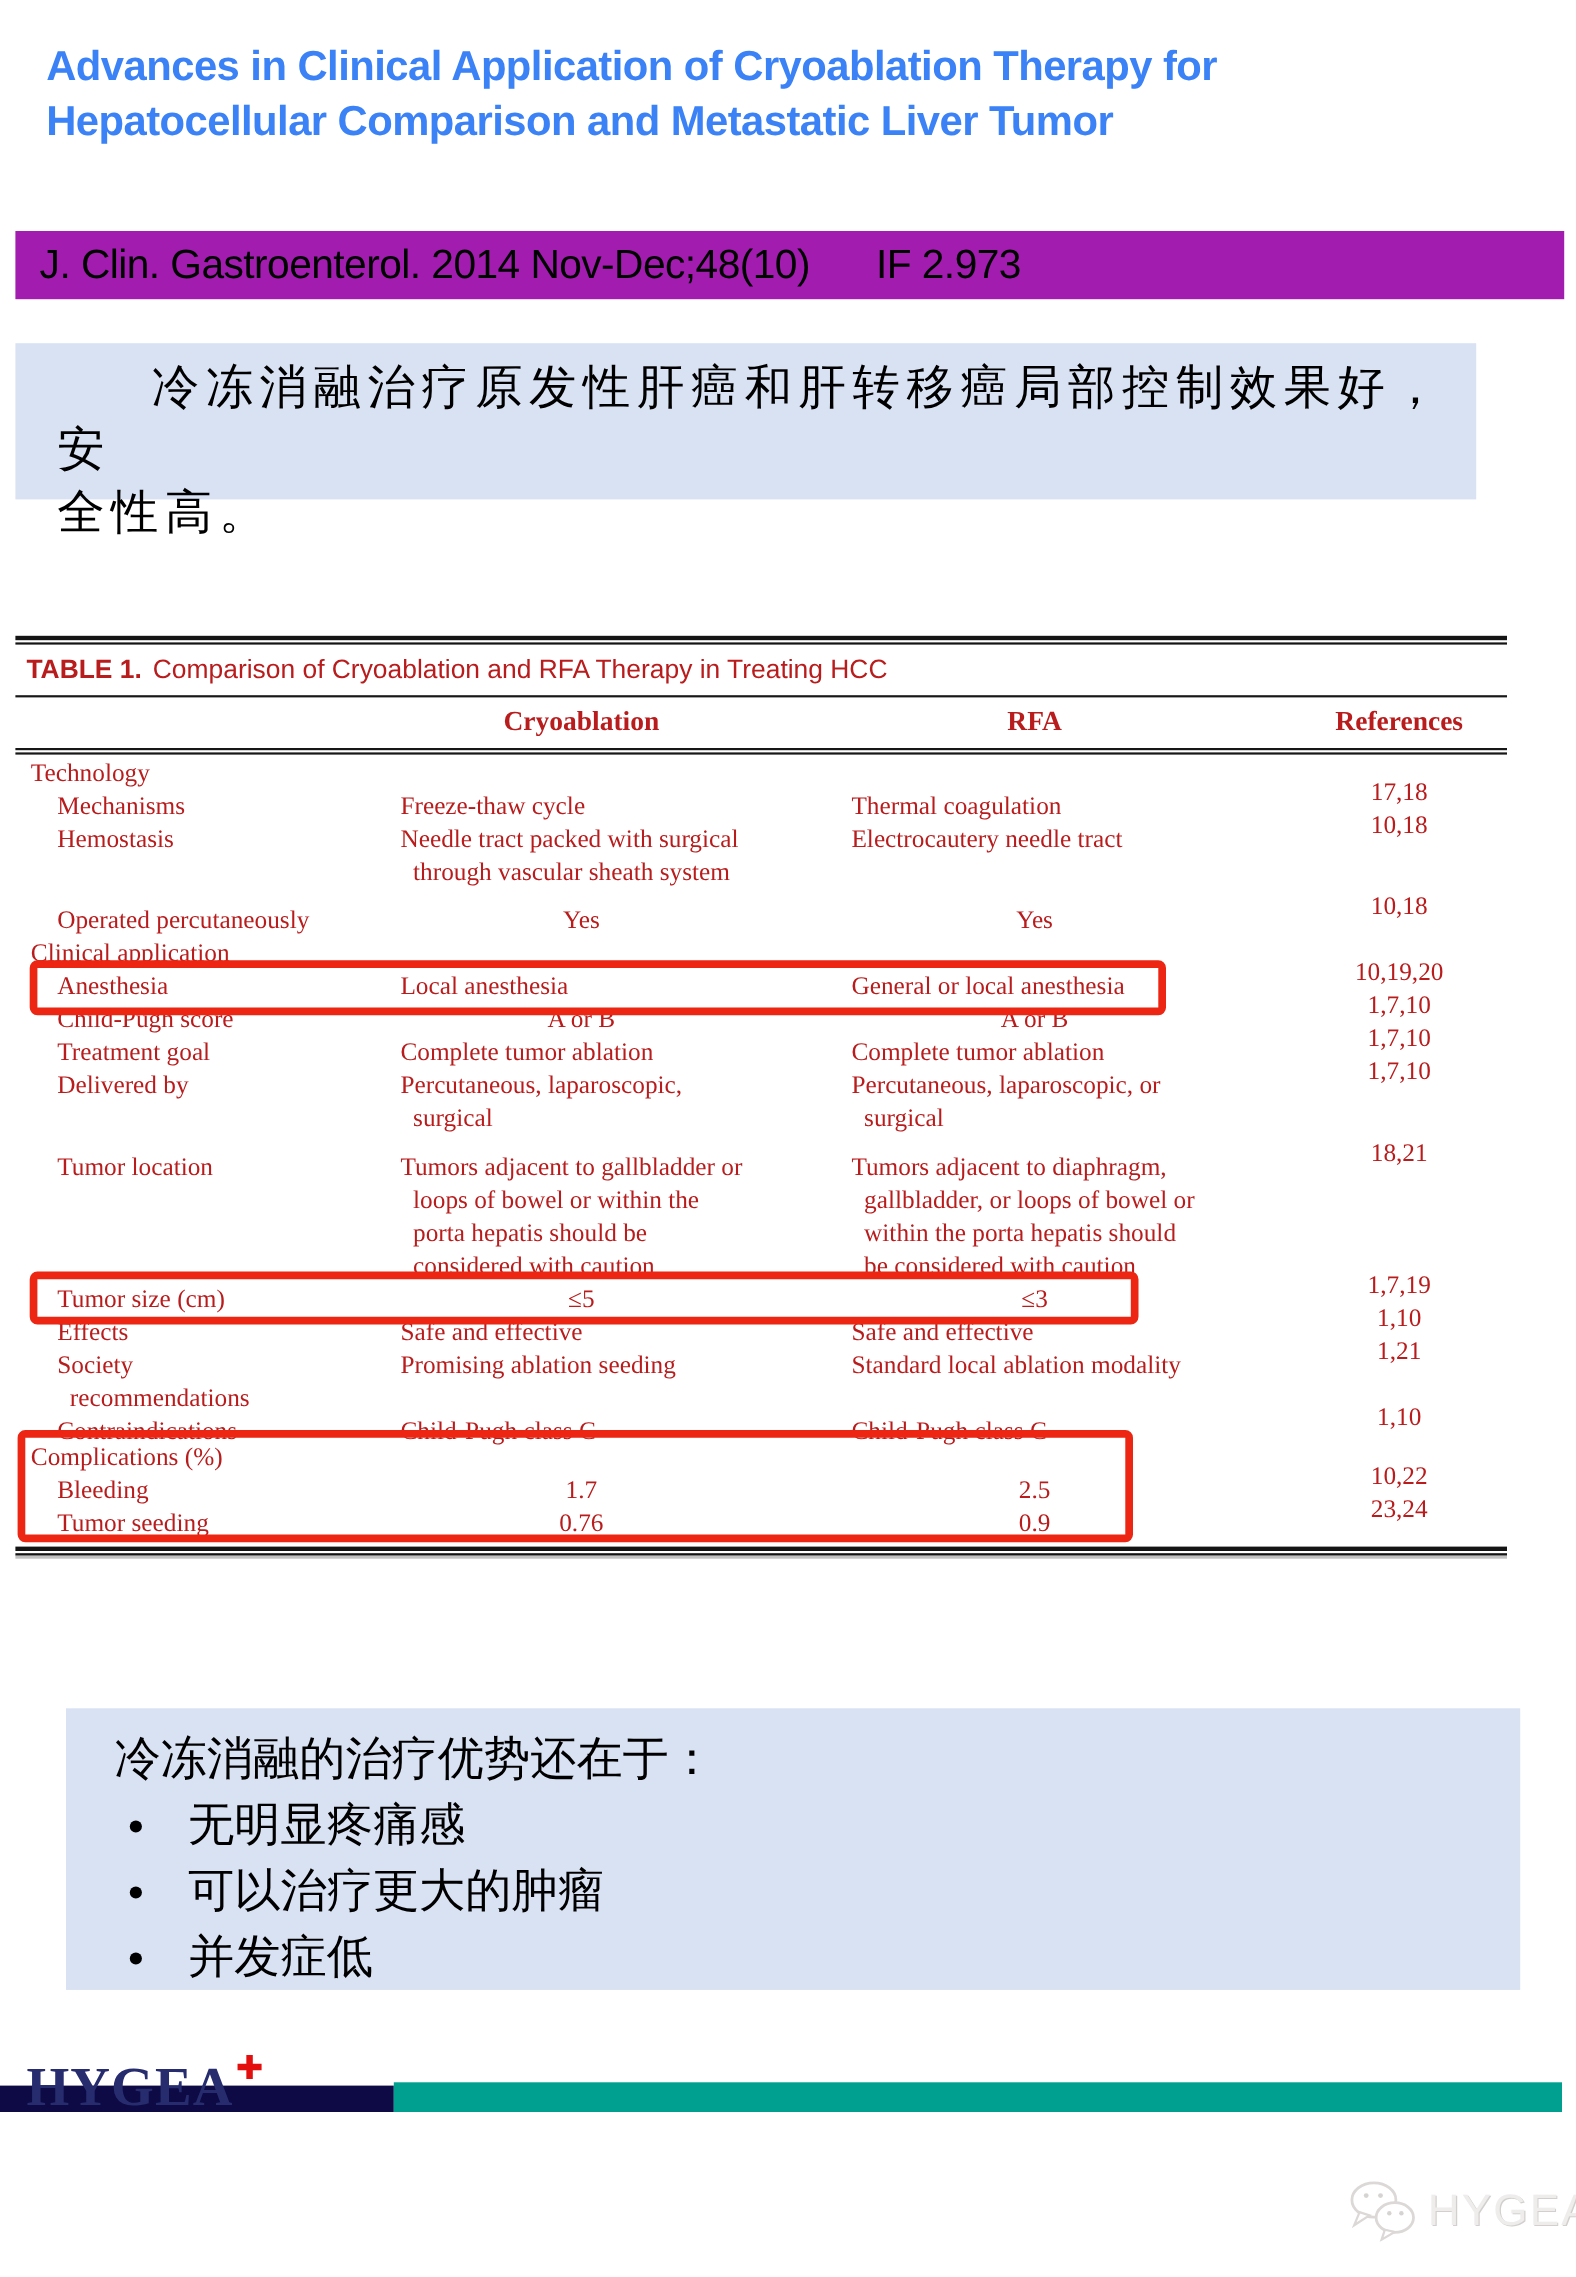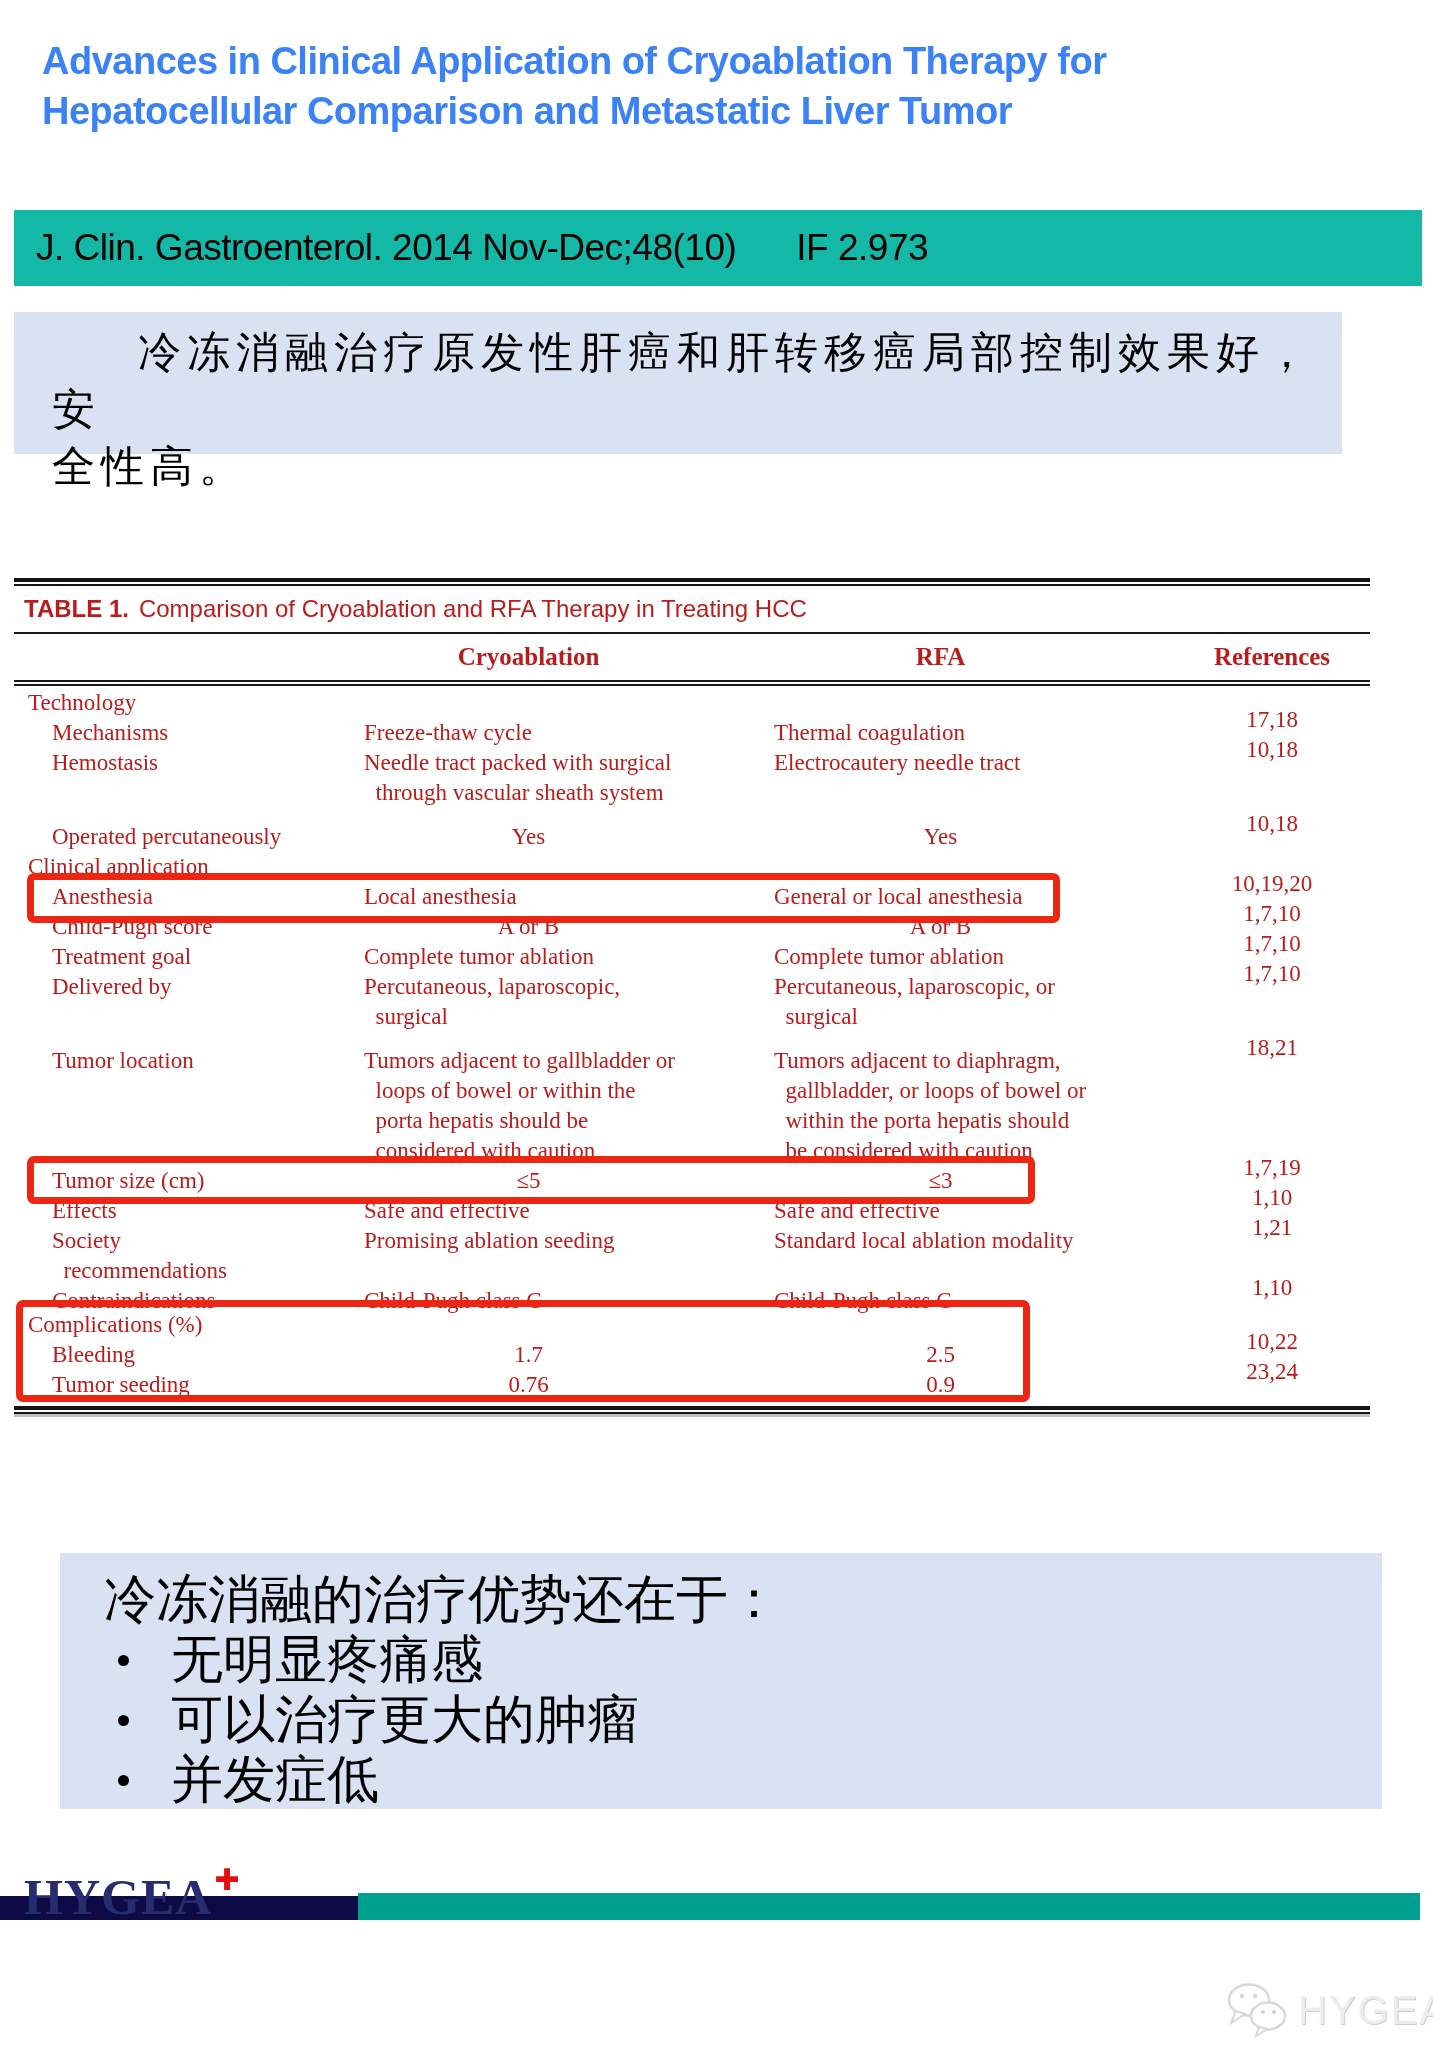--- a/index.html
+++ b/index.html
@@ -14,22 +14,22 @@
 
   
   .title {
     position: absolute; left: 42px; top: 36px;
     font-size: 38px; font-weight: bold; line-height: 50px;
     letter-spacing: -0.5px; color: #3b82f6;
   }
 
   
   .journal-bar {
-    position: absolute; left: 14px; top: 210px; width: 1408px; height: 76px;
-    background: #14b8a6; display: flex; align-items: center;
+    position: absolute; left: 14px; top: 210px; width: 1408px; height: 62px;
+    background: #a21caf; display: flex; align-items: center;
     padding-left: 22px; font-size: 37px; letter-spacing: -0.5px;
   }
   .journal-bar .if { margin-left: 60px; }
 
   
   .summary {
     position: absolute; left: 14px; top: 312px; width: 1328px; height: 142px;
     background: #d9e2f3; padding: 12px 10px 0 38px;
     font-size: 43px; line-height: 57px; letter-spacing: 6px;
     white-space: pre-wrap; text-indent: 86px;
@@ -77,21 +77,21 @@
     pointer-events: none; background: transparent;
   }
   .hl-1 { left: 13px;  top: 295px; width: 1033px; height: 50px;  }
   .hl-2 { left: 13px;  top: 578px; width: 1008px; height: 48px;  }
   .hl-3 { left: 2px;   top: 722px; width: 1014px; height: 102px; }
 
   
   .advantages {
     position: absolute; left: 60px; top: 1553px; width: 1322px; height: 256px;
     background: #d9e2f3; padding: 16px 10px 0 44px;
-    font-size: 52px; line-height: 60px;
+    font-size: 42px; line-height: 60px;
   }
   .advantages .bullet-row { display: flex; align-items: flex-start; }
   .advantages .dot {
     width: 11px; height: 11px; border-radius: 50%; background: #000;
     margin: 26px 0 0 14px; flex: 0 0 11px;
   }
   .advantages .bullet-text { margin-left: 42px; }
 
   
   .bar-navy { position: absolute; left: 0;     top: 1896px; width: 358px;  height: 24px; background: #0d0a45; }

